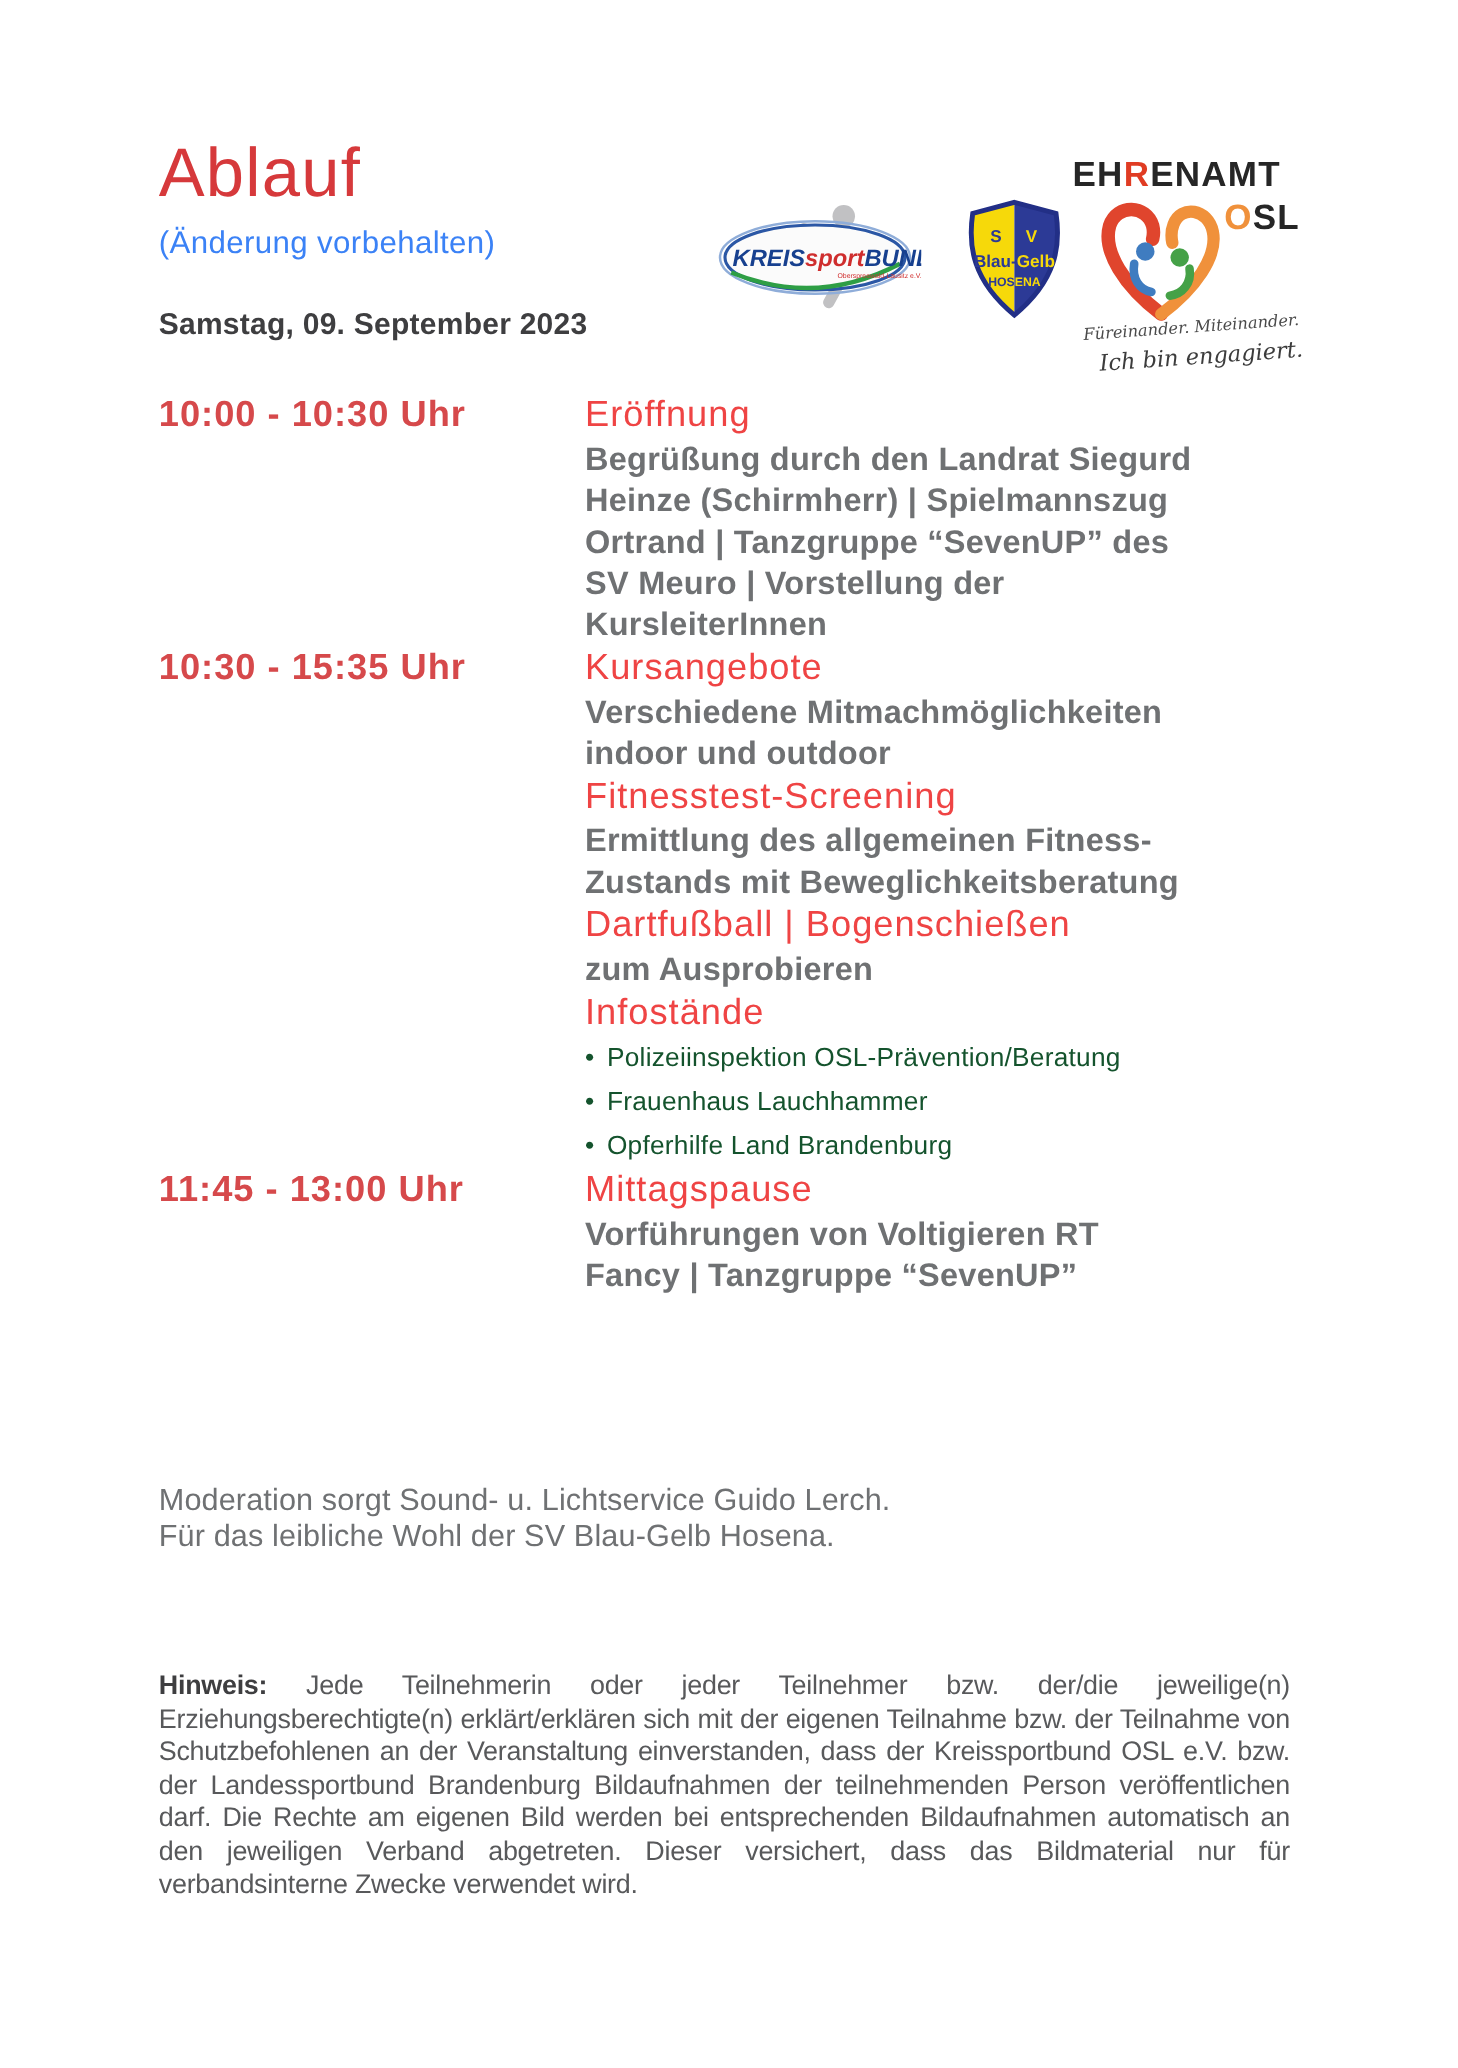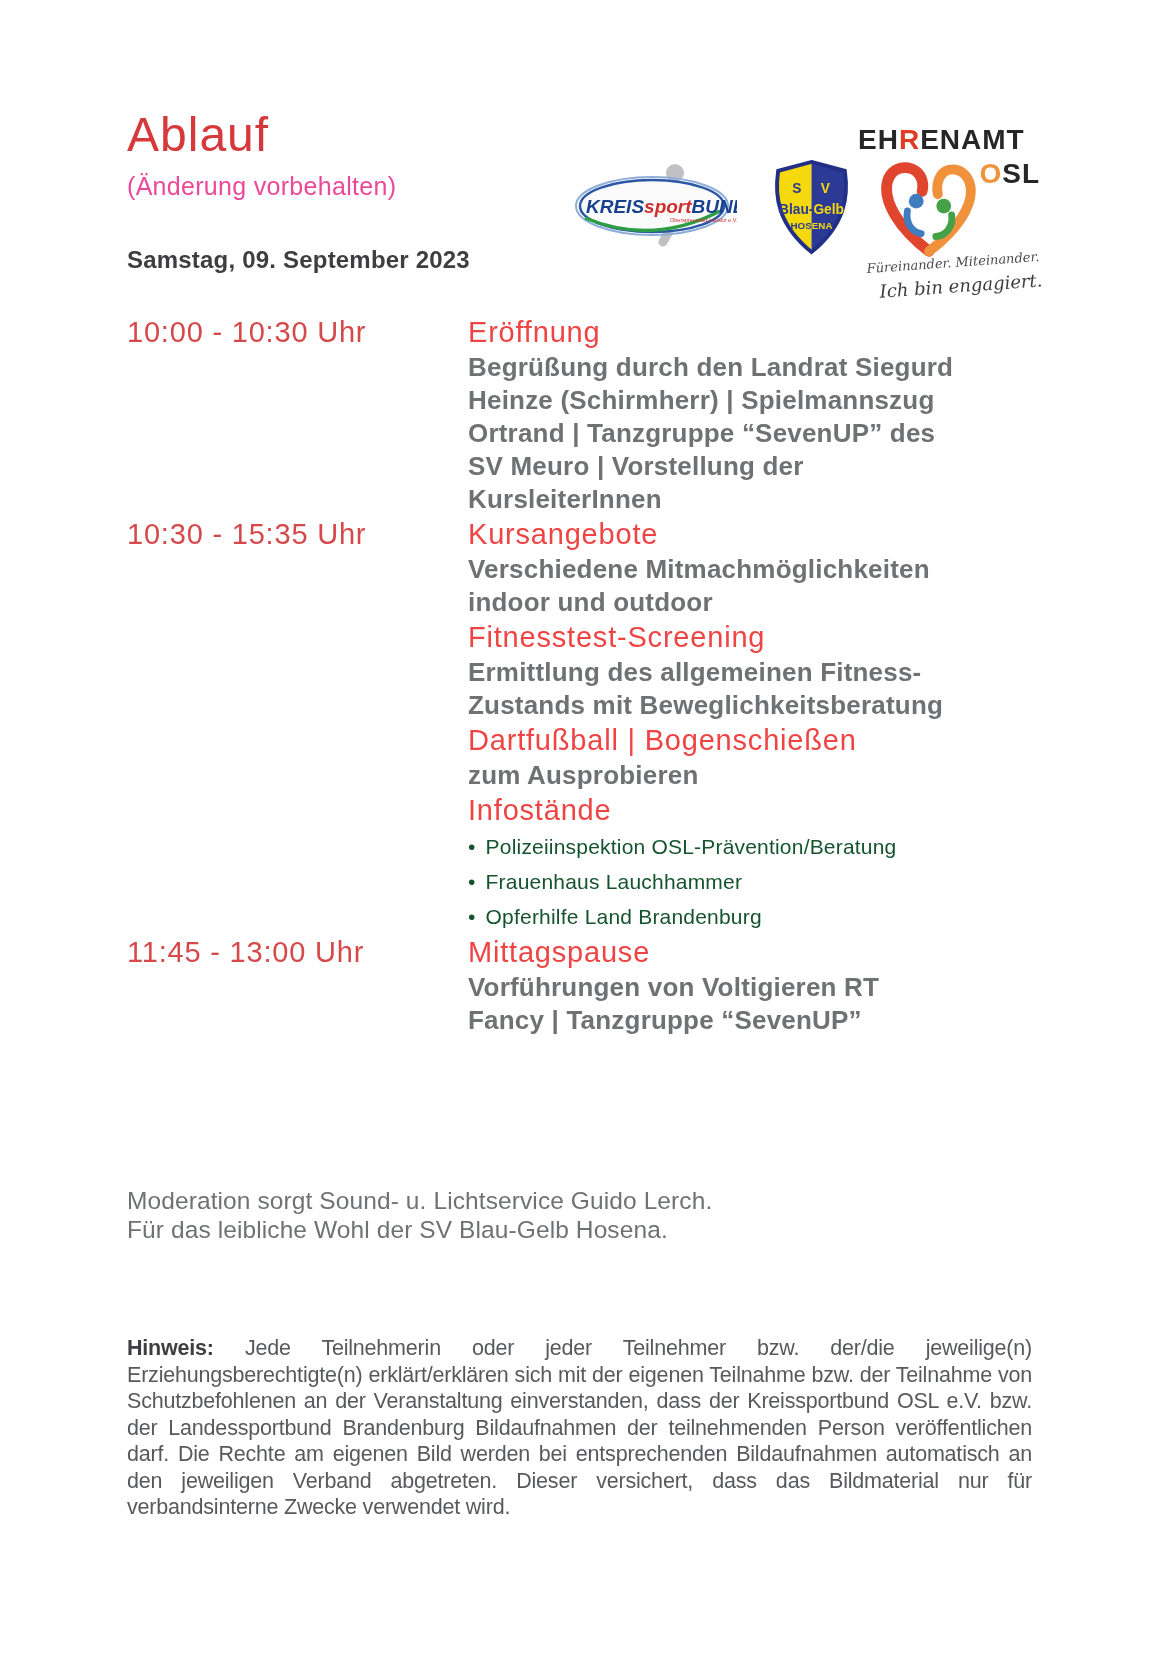--- a/index.html
+++ b/index.html
@@ -8,31 +8,31 @@
     width:1166px;
     height:1654px;
     background:#ffffff;
     font-family:"Liberation Sans","DejaVu Sans",sans-serif;
     overflow:hidden;
   }
   
   .title-block{position:absolute;left:127px;top:110px;}
   .main-title{
     margin:0;
-    font-size:48px;
+    font-size:55px;
     font-weight:300;
     letter-spacing:1px;
     color:#d6393b;
     line-height:1.05;
   }
   .subtitle{
     margin-top:12px;
     font-size:25px;
     font-weight:300;
-    color:#ec4899;
+    color:#3b82f6;
     letter-spacing:.3px;
   }
   .event-date{
     position:absolute;left:127px;top:246px;
     font-size:24px;font-weight:bold;color:#3e3e40;letter-spacing:.2px;
   }
   
   .logo{position:absolute;}
   .ksb-logo{left:573px;top:160px;}
   .shield-logo{left:763px;top:158px;}
@@ -61,21 +61,21 @@
   
   .schedule{
     position:absolute;left:127px;top:314px;width:915px;
   }
   .sched-row{
     display:grid;
     grid-template-columns:341px 1fr;
     align-items:start;
   }
   .sched-time{
-    font-size:29px;font-weight:400;color:#d6494b;
+    font-size:29px;font-weight:700;color:#d6494b;
     letter-spacing:.8px;line-height:37px;
   }
   .sched-item-title{
     font-size:29px;font-weight:300;color:#ef4444;
     letter-spacing:.8px;line-height:37px;
   }
   .sched-item-desc{
     font-size:26px;font-weight:700;color:#6f7173;
     line-height:33px;max-width:492px;letter-spacing:.2px;
   }

